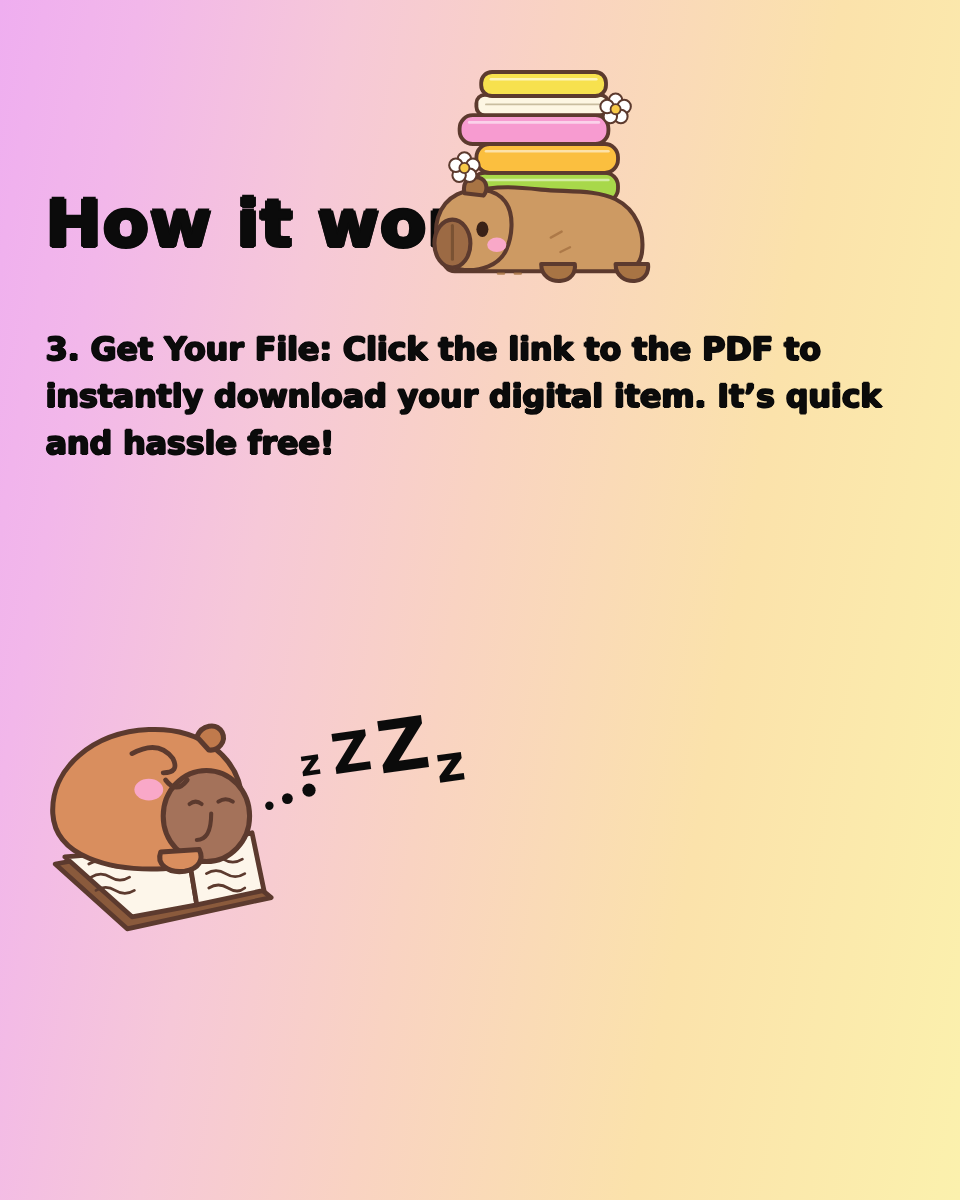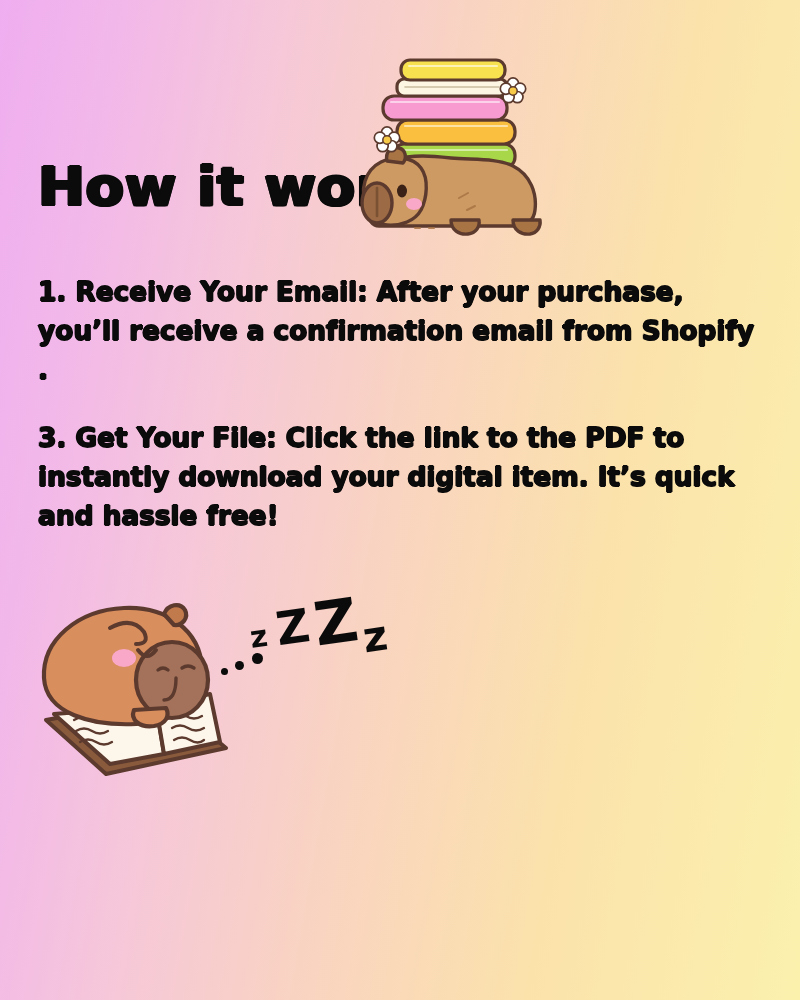--- a/index.html
+++ b/index.html
@@ -170,21 +170,20 @@
         <circle cx="4.4" cy="6.1" r="5.6" fill="#fff" stroke="#5c3a2e" stroke-width="1.7"></circle>
         <circle cx="-4.4" cy="6.1" r="5.6" fill="#fff" stroke="#5c3a2e" stroke-width="1.7"></circle>
         <circle cx="-7.1" cy="-2.3" r="5.6" fill="#fff" stroke="#5c3a2e" stroke-width="1.7"></circle>
         <circle cx="0" cy="0" r="4.2" fill="#f7c948" stroke="#5c3a2e" stroke-width="1.5"></circle>
       </g>
     </g>
   </svg>
 </div>
 
 <div class="steps">
-  <p class="step">1. Receive Your Email: After your purchase, you’ll receive a confirmation email from Shopify .</p>
   <p class="step">3. Get Your File: Click the link to the PDF to instantly download your digital item. It’s quick and hassle free!</p>
 </div>
 
 <div class="capy-sleep">
   <svg viewBox="0 0 236 196" xmlns="http://www.w3.org/2000/svg">
 
     <g stroke="#5c3a2e" stroke-width="4" stroke-linejoin="round" stroke-linecap="round">
       <path d="M16 128 L76 182 L196 156 L136 106 Z" fill="#8a5a3c"></path>
       <path d="M24 122 L80 172 L134 162 L126 114 Z" fill="#fdf6ea"></path>
       <path d="M134 162 L190 150 L180 102 L126 114 Z" fill="#fdf6ea"></path>

